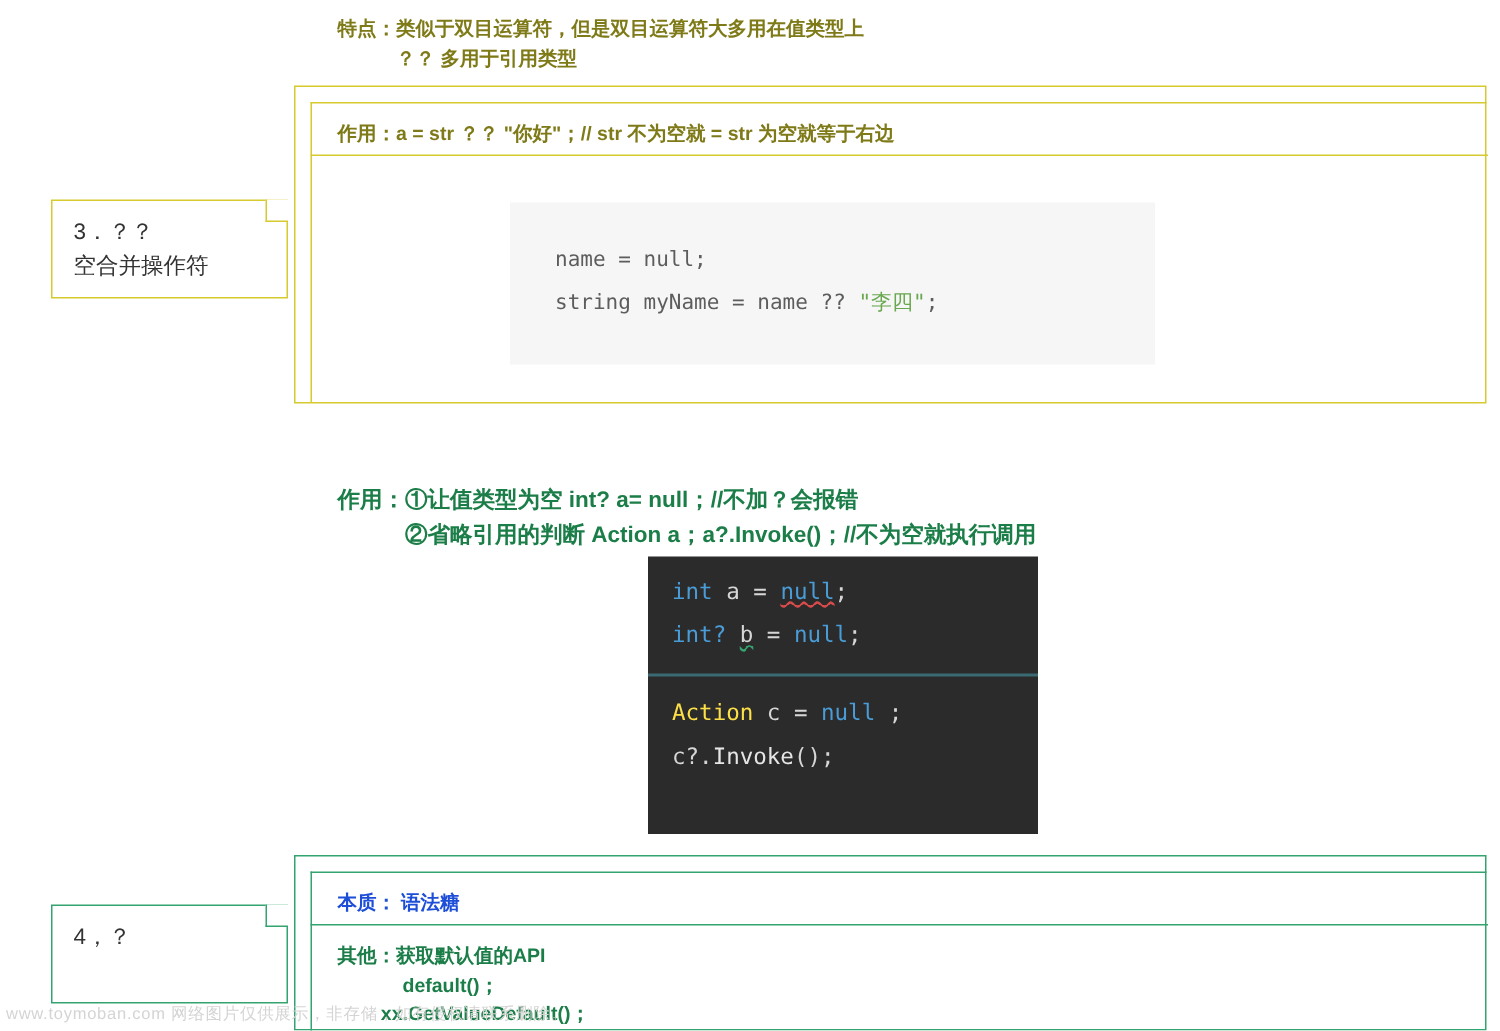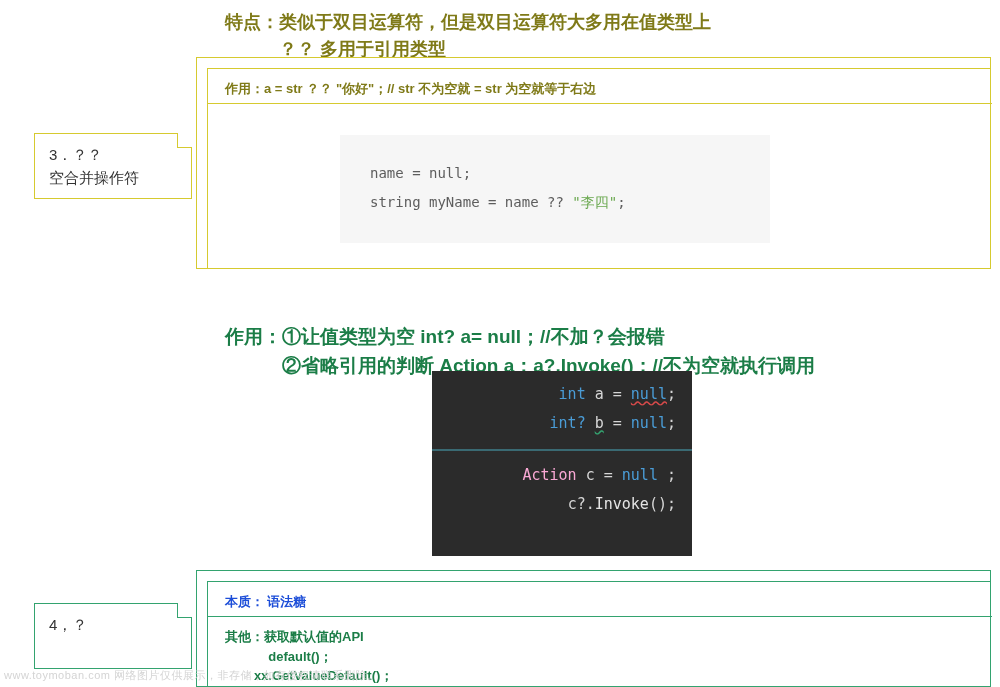--- a/index.html
+++ b/index.html
@@ -10,21 +10,21 @@
     font-family: "Microsoft YaHei", Arial, sans-serif;
     position: relative;
     overflow: hidden;
   }
 
   
   .sec1-heading {
     position: absolute;
     left: 225px;
     top: 9px;
-    font-size: 18px;
+    font-size: 13px;
     font-weight: 700;
     color: #7f7a18;
     line-height: 1.5;
   }
   .sec1-panel {
     position: absolute;
     left: 196px;
     top: 57px;
     width: 795px;
     height: 212px;
@@ -91,47 +91,47 @@
     background:#fff;
     border-left:1px solid #d6ca2f;
     border-bottom:1px solid #d6ca2f;
   }
 
   
   .sec2-heading {
     position: absolute;
     left: 225px;
     top: 323px;
-    font-size: 19px;
+    font-size: 15px;
     font-weight: 700;
     color: #1b7d47;
     line-height: 1.5;
   }
   .sec2-code {
     position: absolute;
     left: 432px;
     top: 371px;
     width: 260px;
     height: 185px;
     background: #2b2b2b;
     font-family: Consolas, Menlo, monospace;
     font-size: 15px;
     color: #c9c9c9;
     line-height: 1.55;
   }
-  .sec2-code .row { padding: 3px 16px; text-align: right; }
+  .sec2-code .row { padding: 3px 16px; }
   .sec2-code .top { padding-top: 12px; }
   .sec2-code .hr {
     height: 2px;
     background: #3a6a73;
     margin: 10px 0;
   }
   .sec2-code .kw   { color: #4a9cd6; }
   .sec2-code .nul  { color: #4a9cd6; }
-  .sec2-code .cls  { color: #f9a8d4; }
+  .sec2-code .cls  { color: #fde047; }
   .sec2-code .var  { color: #d6d6d6; }
   .sec2-code .fn   { color: #e5e5e5; margin-top: 33px; }
   .sec2-code .op   { color: #d6d6d6; }
   .sec2-code .err  { text-decoration: underline wavy #d94a4a; }
   .sec2-code .warn { text-decoration: underline wavy #33a36f; }
 
   .sec2-panel {
     position: absolute;
     left: 196px;
     top: 570px;

